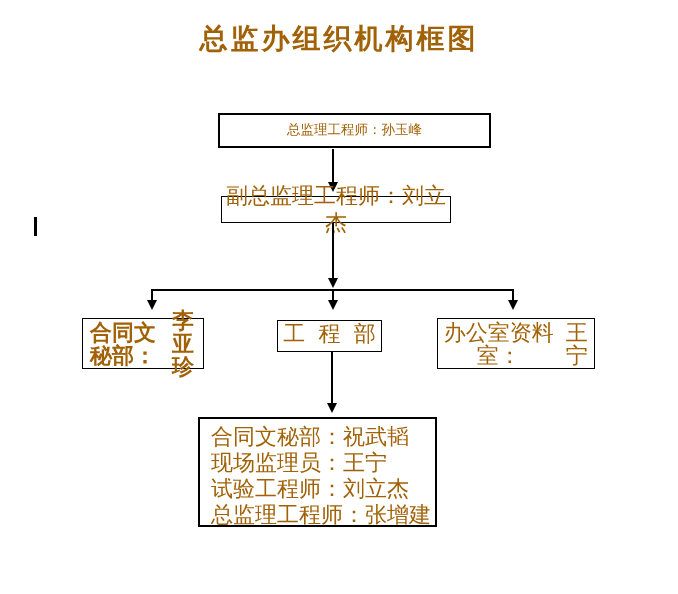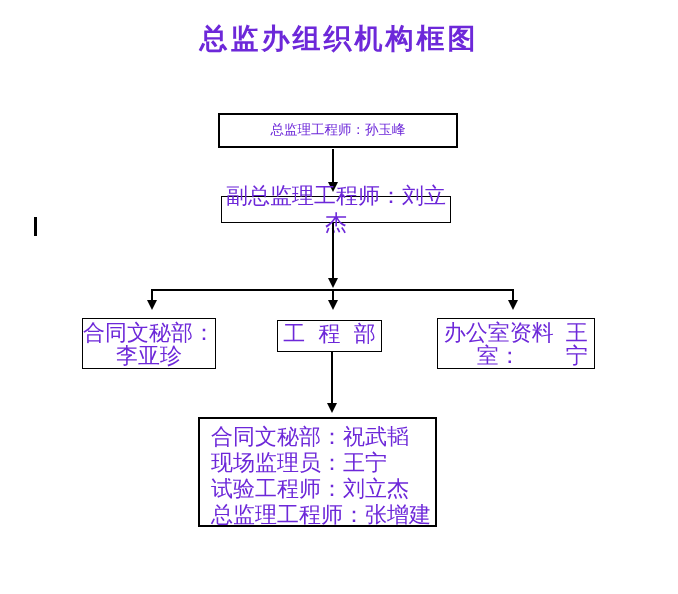--- a/index.html
+++ b/index.html
@@ -2,21 +2,21 @@
 <html><head>
 <meta charset="utf-8">
 <style>
   html, body { margin: 0; padding: 0; background: #ffffff; }
   .canvas {
     position: relative;
     width: 678px;
     height: 594px;
     background: #ffffff;
     font-family: "Liberation Serif", "DejaVu Serif", serif;
-    color: #6d28d9;
+    color: #a16207;
     overflow: hidden;
   }
   .title {
     position: absolute;
     top: 20px;
     left: 0;
     width: 100%;
     text-align: center;
     font-size: 28px;
     font-weight: bold;
@@ -28,30 +28,30 @@
     border: 1.5px solid #000000;
     background: #ffffff;
     display: flex;
     align-items: center;
     justify-content: center;
     text-align: center;
     font-size: 22px;
     line-height: 1.2;
   }
   .box-chief {
-    left: 218px; top: 113px; width: 240px; height: 35px;
+    left: 218px; top: 113px; width: 273px; height: 35px;
     border-width: 2px;
     font-size: 13.5px;
   }
   .box-deputy {
     left: 221px; top: 196px; width: 230px; height: 27px;
   }
   .box-contract {
-    left: 82px; top: 318px; width: 134px; height: 51px;
-    flex-direction: column; line-height: 23px;
+    left: 82px; top: 318px; width: 122px; height: 51px;
+    flex-direction: row; line-height: 23px; font-weight: bold;
   }
   .box-engineering {
     left: 277px; top: 320px; width: 105px; height: 32px; font-family: Liberation Mono, monospace;
   }
   .box-office {
     left: 437px; top: 318px; width: 158px; height: 51px;
     flex-direction: row; line-height: 23px;
   }
   .box-staff {
     left: 198px; top: 417px; width: 239px; height: 110px;

